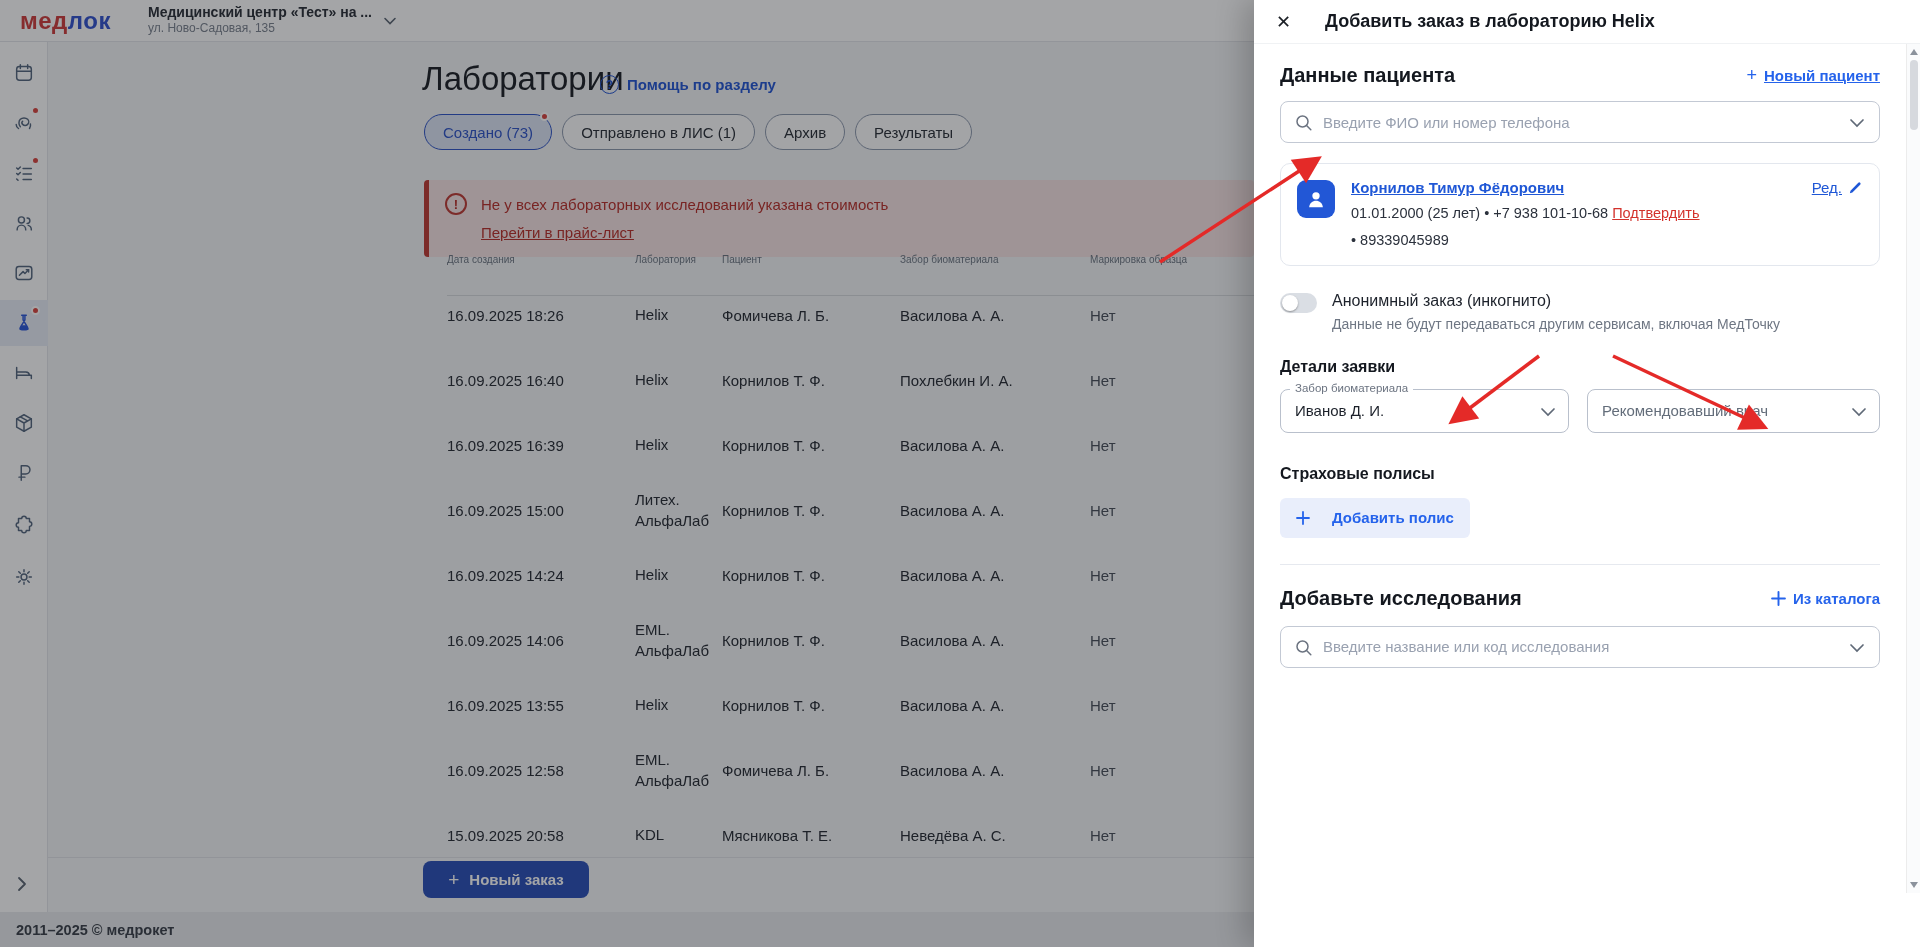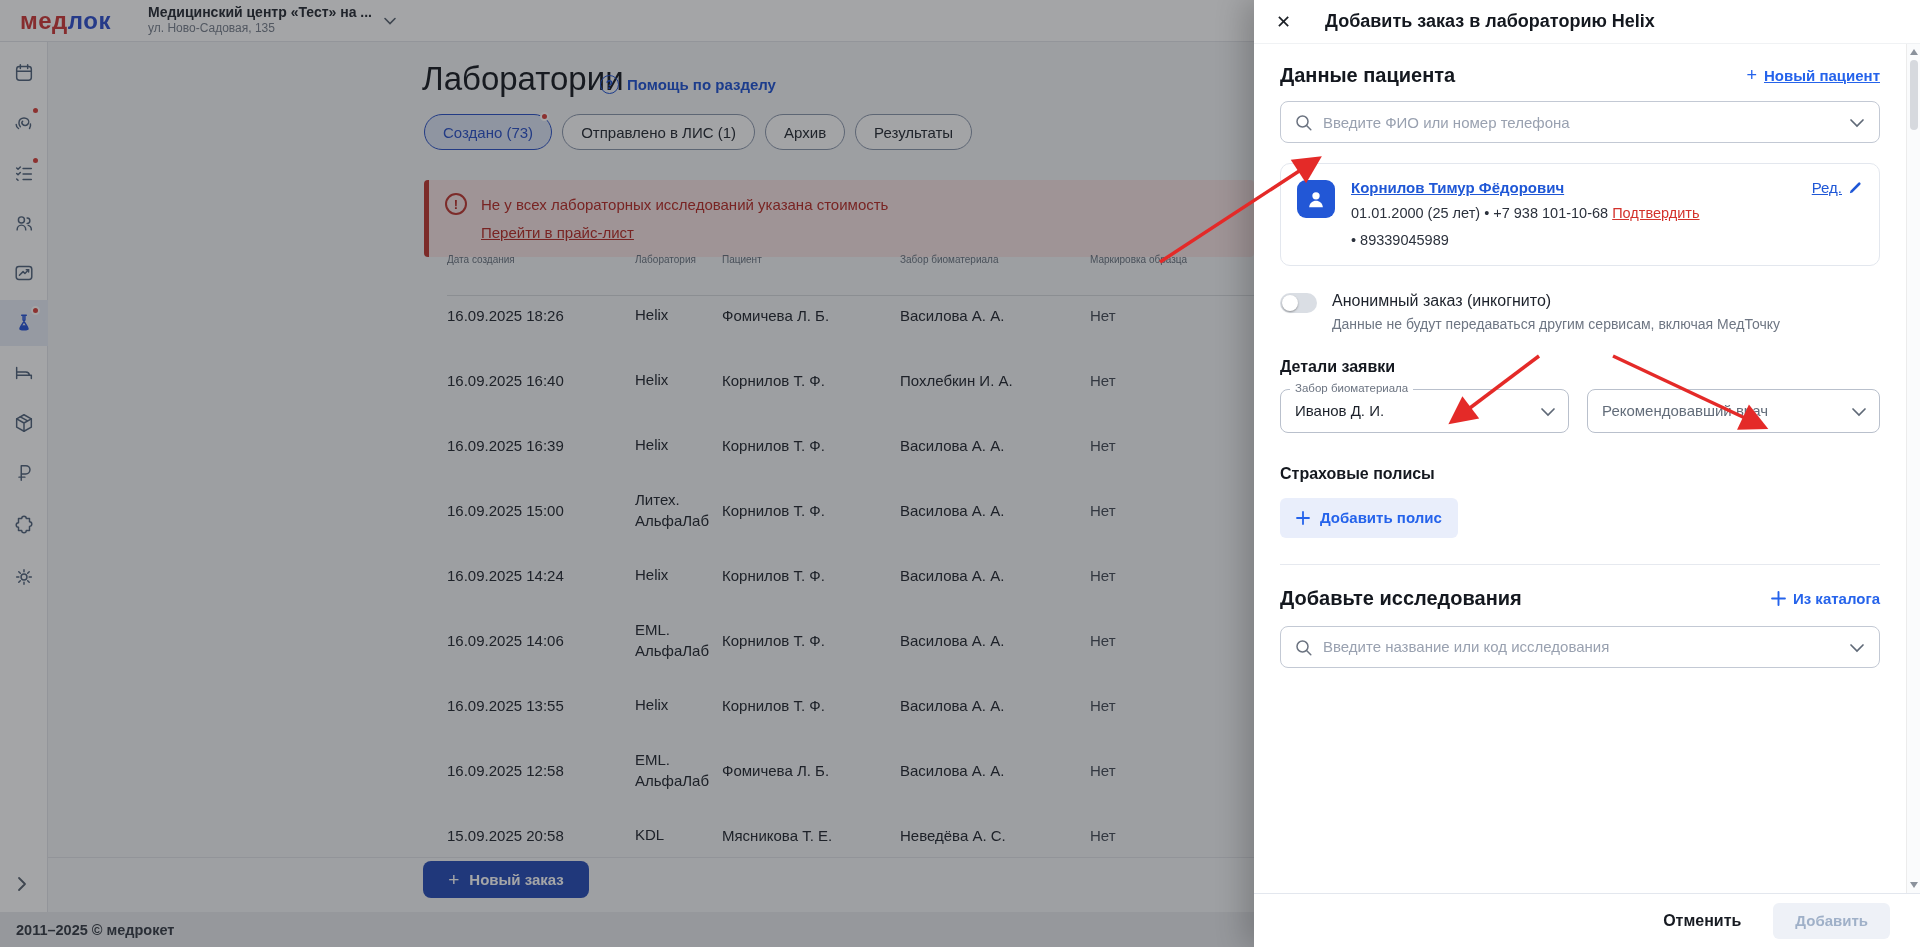--- a/index.html
+++ b/index.html
@@ -87,21 +87,21 @@
   .tog-l{font-size:16px;color:#1d222b;}
   .tog-s{margin-top:6px;font-size:14px;color:#6e7683;}
   .h2{margin-top:26px;font-size:16px;font-weight:700;color:#14181f;}
   .sel-row{margin-top:13px;display:flex;gap:18px;}
   .sel{position:relative;height:44px;border:1px solid #b9c0cc;border-radius:8px;display:flex;align-items:center;padding:0 36px 0 14px;cursor:pointer;}
   .sel.w1{width:292px;} .sel.w2{width:296px;}
   .sel .flabel{position:absolute;left:9px;top:-8px;background:#fff;padding:0 5px;font-size:11.5px;color:#6b7380;}
   .sel .val{font-size:15px;color:#1c212a;}
   .sel .phv{font-size:15px;color:#636d7a;}
   .sel svg{position:absolute;right:12px;top:17px;}
-  .pill-btn{margin-top:15px;display:inline-flex;align-items:center;gap:10px;background:#e9eefb;color:#2563eb;border:none;border-radius:6px;height:40px;padding:16px 16px;font-size:15px;font-weight:600;cursor:pointer;}
+  .pill-btn{margin-top:15px;display:inline-flex;align-items:center;gap:22px;background:#e9eefb;color:#2563eb;border:none;border-radius:6px;height:40px;padding:16px 16px;font-size:15px;font-weight:600;cursor:pointer;}
   .divider{margin-top:26px;border-top:1px solid #e6e9ef;}
   .dr-foot{position:absolute;left:0;right:0;bottom:0;height:54px;border-top:1px solid #e3e7ee;background:#fff;display:flex;align-items:center;justify-content:flex-end;gap:26px;padding-right:30px;}
   .btn-cancel{background:none;border:none;font-size:16px;font-weight:600;color:#171b22;cursor:pointer;}
   .btn-submit{background:#eef1f7;border:none;border-radius:6px;height:36px;padding:0 22px;font-size:15px;font-weight:700;color:#9fb0c8;cursor:default;}
   .dr-scroll{position:absolute;right:0;top:44px;bottom:54px;width:14px;background:#fafbfc;border-left:1px solid #ececec;}
   .dr-scroll .up,.dr-scroll .dn{position:absolute;left:3px;width:0;height:0;border-left:4px solid transparent;border-right:4px solid transparent;}
   .dr-scroll .up{top:5px;border-bottom:6px solid #8b929c;}
   .dr-scroll .dn{bottom:5px;border-top:6px solid #8b929c;}
   .dr-scroll .thumb{position:absolute;left:3px;top:16px;width:8px;height:70px;border-radius:4px;background:#d6d9de;}
 
@@ -421,24 +421,20 @@
           </svg>
       </div>
     </div>
 
     <div class="dr-scroll">
       <span class="up"></span>
       <span class="thumb"></span>
       <span class="dn"></span>
     </div>
 
-    <div class="dr-foot">
-      <button class="btn-cancel">Отменить</button>
-      <button class="btn-submit" disabled="">Добавить</button>
-    </div>
   </div>
 
   <svg class="arrows" width="1920" height="947" viewBox="0 0 1920 947">
     <defs>
       <marker id="ah" markerWidth="9" markerHeight="9" refX="6.5" refY="4.5" orient="auto">
         <path d="M0.5 0.5L8.5 4.5L0.5 8.5z" fill="#e42a28"></path>
       </marker>
     </defs>
     <line x1="1160" y1="262" x2="1316" y2="160" stroke="#e42a28" stroke-width="3.5" marker-end="url(#ah)"></line>
     <line x1="1539" y1="356" x2="1454" y2="420" stroke="#e42a28" stroke-width="3.5" marker-end="url(#ah)"></line>

